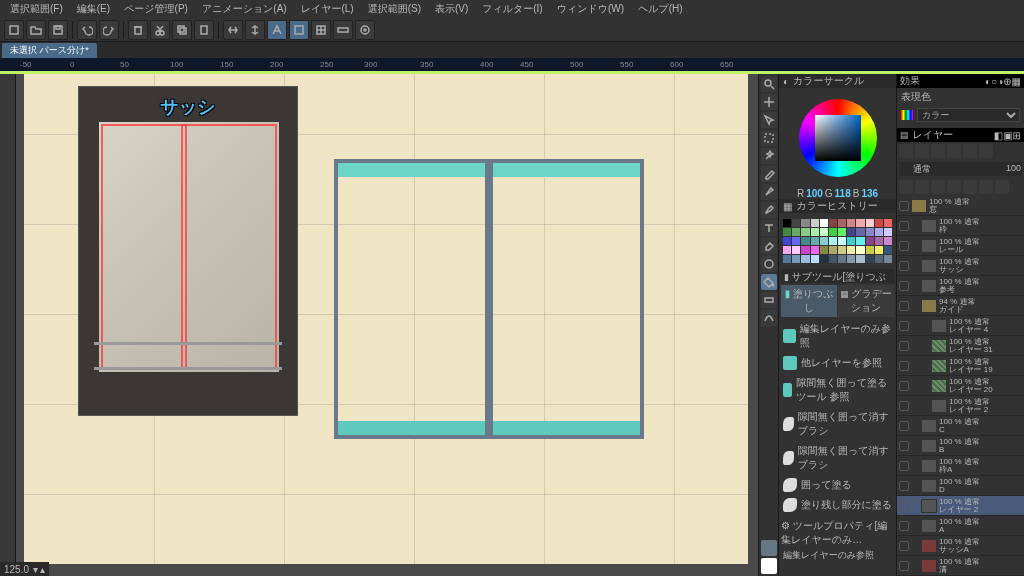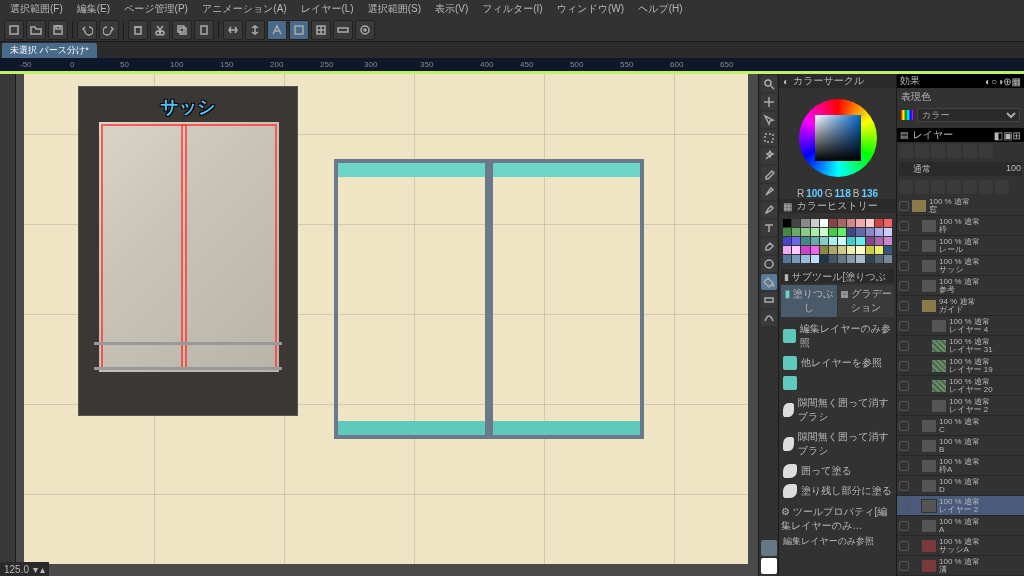--- a/index.html
+++ b/index.html
@@ -408,20 +408,21 @@
           <div class="strow">
             <div class="sicon"></div>
             <span>編集レイヤーのみ参照</span>
           </div>
           <div class="strow">
             <div class="sicon"></div>
             <span>他レイヤーを参照</span>
           </div>
           <div class="strow">
             <div class="sicon"></div>
+            <span>隙間無く囲って塗るツール 参照</span>
           </div>
           <div class="strow">
             <div class="sicon brush"></div>
             <span>隙間無く囲って消すブラシ</span>
           </div>
           <div class="strow">
             <div class="sicon brush"></div>
             <span>隙間無く囲って消すブラシ</span>
           </div>
           <div class="strow">

